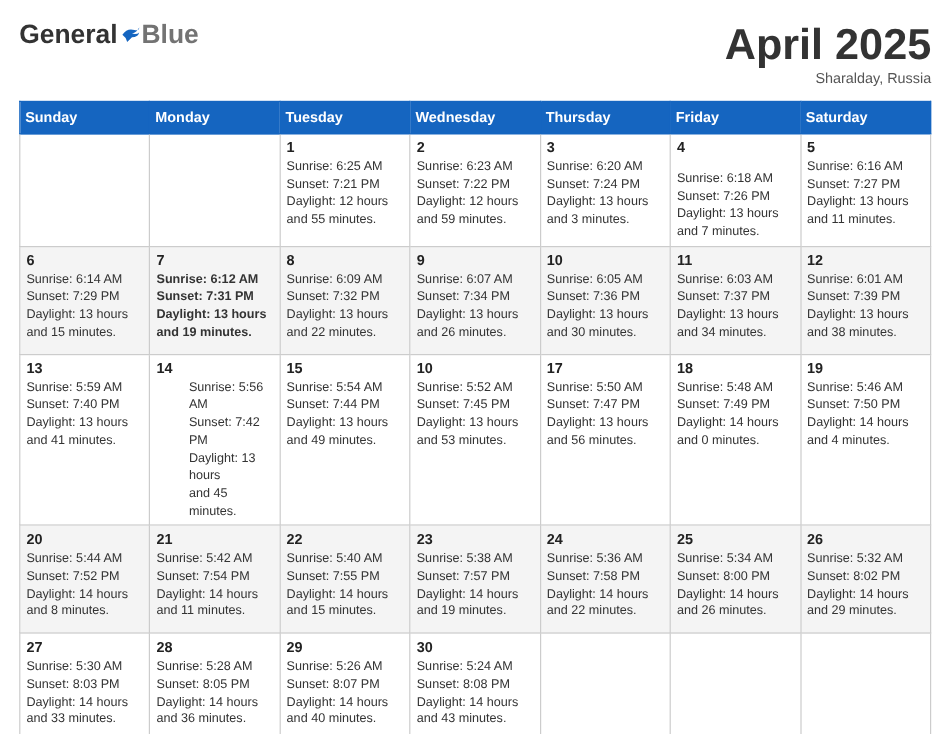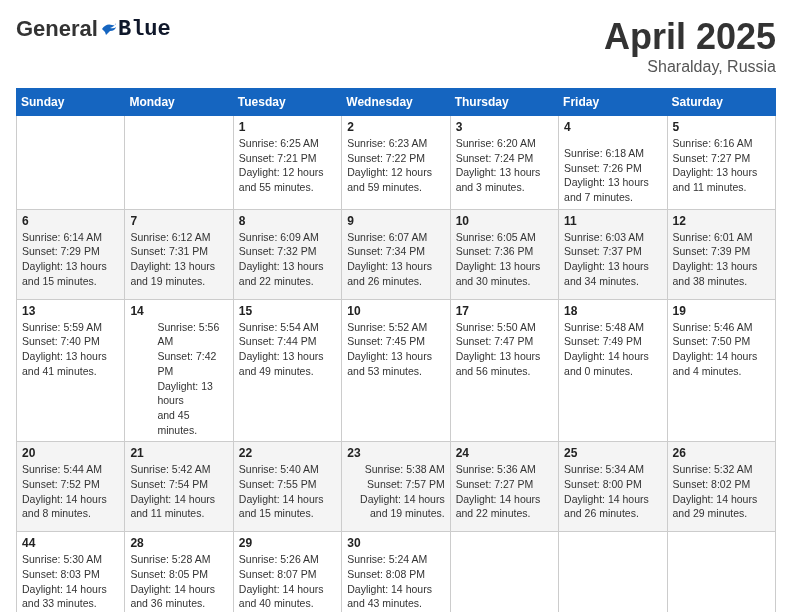--- a/index.html
+++ b/index.html
@@ -23,36 +23,36 @@
       align-items: flex-start;
     }
     .logo-text {
       display: flex;
       align-items: center;
       font-size: 22px;
       font-weight: bold;
       color: #1a1a2e;
     }
     .logo-general { color: #333; }
-    .logo-blue { color: #0f172a; font-family: Liberation Mono, monospace; }
+    .logo-blue { color: #737373; }
     .logo-bird {
       width: 18px;
       height: 16px;
       margin-left: 2px;
     }
     .title-block {
       text-align: right;
     }
     .title-month {
       font-size: 36px;
       font-weight: bold;
       color: #333;
     }
     .title-location {
-      font-size: 16px;
+      font-size: 12px;
       color: #555;
     }
     table {
       width: 100%;
       border-collapse: collapse;
       font-size: 11px;
       padding-left: 19px;
     }
     thead tr th {
       background-color: #1565c0;
@@ -169,21 +169,21 @@
       <tr>
         <td>
           <div class="day-num">6</div>
           <div class="day-info" style="white-space: pre-line;">Sunrise: 6:14 AM
 Sunset: 7:29 PM
 Daylight: 13 hours
 and 15 minutes.</div>
         </td>
         <td>
           <div class="day-num">7</div>
-          <div class="day-info" style="white-space: pre-line;">Sunrise: 6:12 AM
+          <div class="day-info" style="white-space: pre-line; font-weight: bold;">Sunrise: 6:12 AM
 Sunset: 7:31 PM
 Daylight: 13 hours
 and 19 minutes.</div>
         </td>
         <td>
           <div class="day-num">8</div>
           <div class="day-info" style="white-space: pre-line;">Sunrise: 6:09 AM
 Sunset: 7:32 PM
 Daylight: 13 hours
 and 22 minutes.</div>
@@ -285,50 +285,50 @@
         </td>
         <td>
           <div class="day-num">22</div>
           <div class="day-info" style="white-space: pre-line;">Sunrise: 5:40 AM
 Sunset: 7:55 PM
 Daylight: 14 hours
 and 15 minutes.</div>
         </td>
         <td>
           <div class="day-num">23</div>
-          <div class="day-info" style="white-space: pre-line; text-align: right;">Sunrise: 5:38 AM
+          <div class="day-info" style="white-space: pre-line;">Sunrise: 5:38 AM
 Sunset: 7:57 PM
 Daylight: 14 hours
 and 19 minutes.</div>
         </td>
         <td>
           <div class="day-num">24</div>
           <div class="day-info" style="white-space: pre-line;">Sunrise: 5:36 AM
-Sunset: 7:27 PM
+Sunset: 7:58 PM
 Daylight: 14 hours
 and 22 minutes.</div>
         </td>
         <td>
           <div class="day-num">25</div>
           <div class="day-info" style="white-space: pre-line;">Sunrise: 5:34 AM
 Sunset: 8:00 PM
 Daylight: 14 hours
 and 26 minutes.</div>
         </td>
         <td>
           <div class="day-num">26</div>
           <div class="day-info" style="white-space: pre-line;">Sunrise: 5:32 AM
 Sunset: 8:02 PM
 Daylight: 14 hours
 and 29 minutes.</div>
         </td>
       </tr>
       <tr>
         <td>
-          <div class="day-num">44</div>
+          <div class="day-num">27</div>
           <div class="day-info" style="white-space: pre-line;">Sunrise: 5:30 AM
 Sunset: 8:03 PM
 Daylight: 14 hours
 and 33 minutes.</div>
         </td>
         <td>
           <div class="day-num">28</div>
           <div class="day-info" style="white-space: pre-line;">Sunrise: 5:28 AM
 Sunset: 8:05 PM
 Daylight: 14 hours

